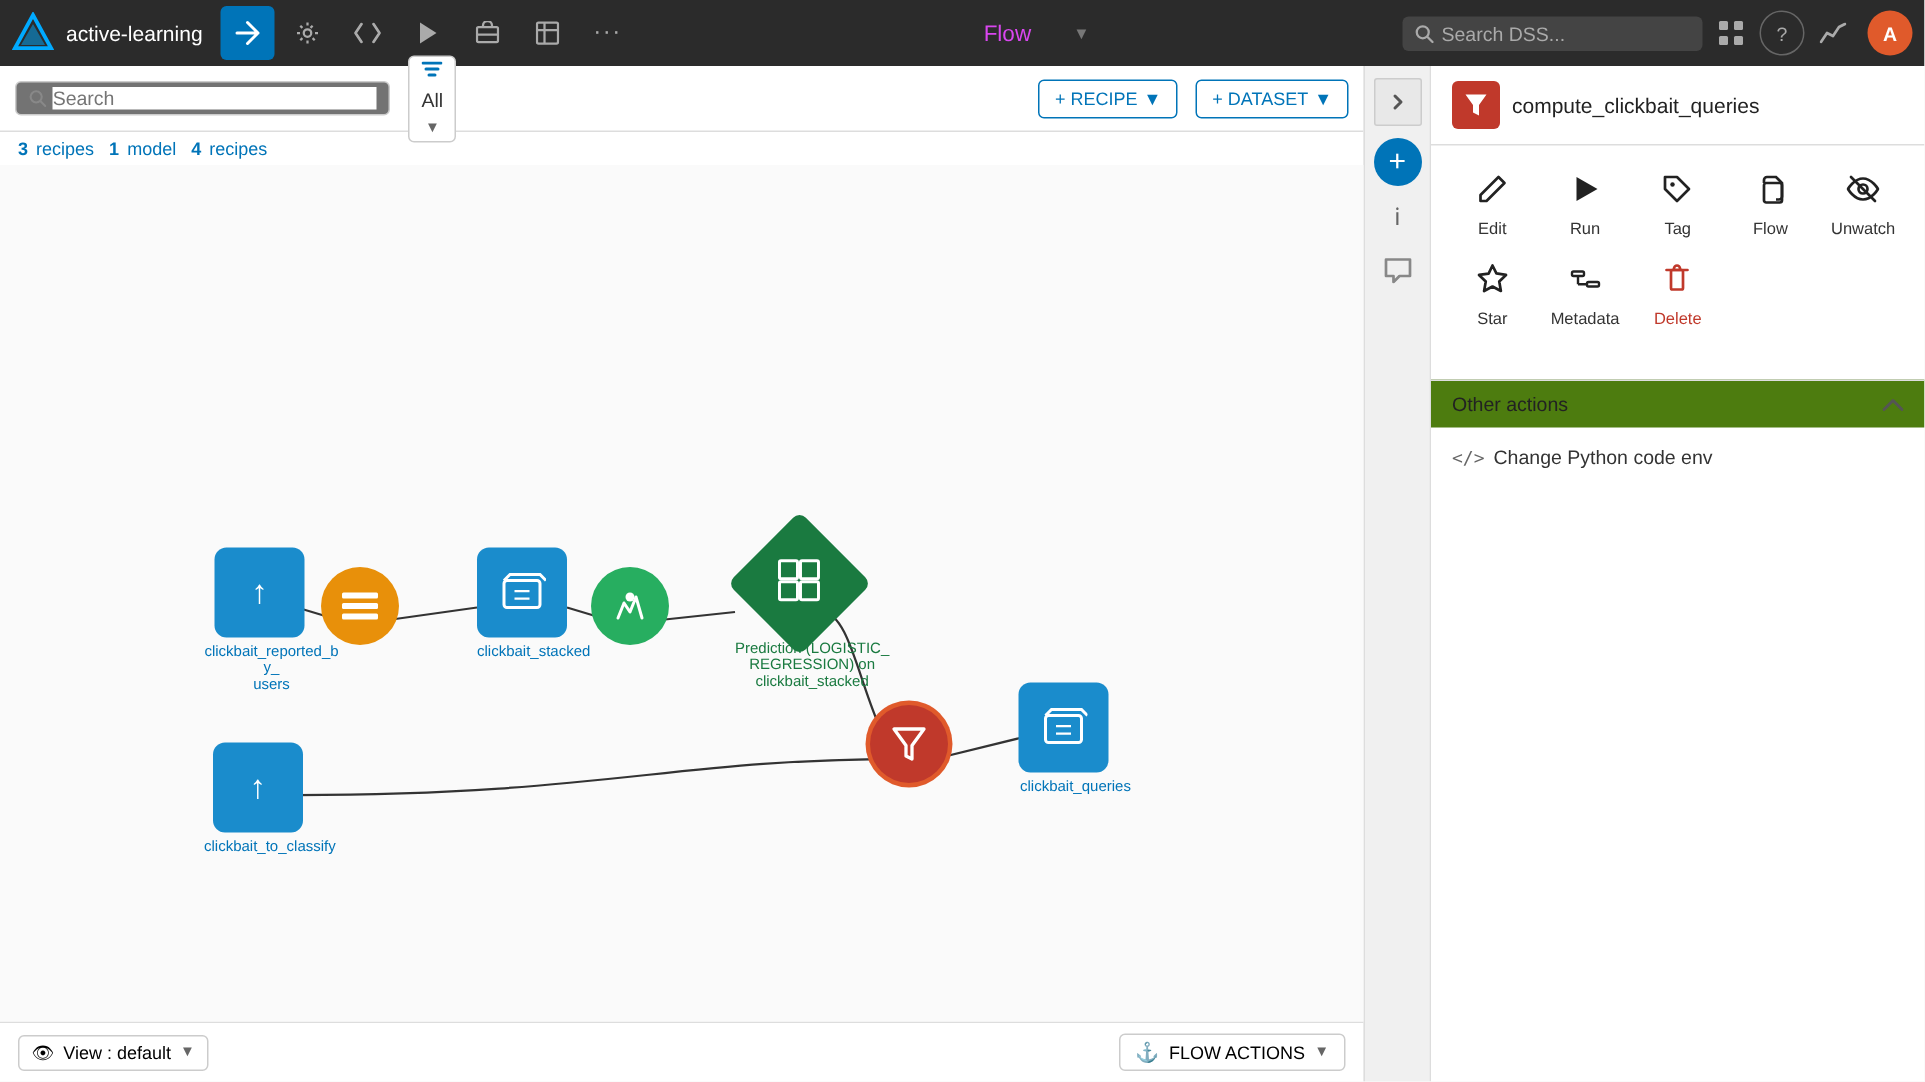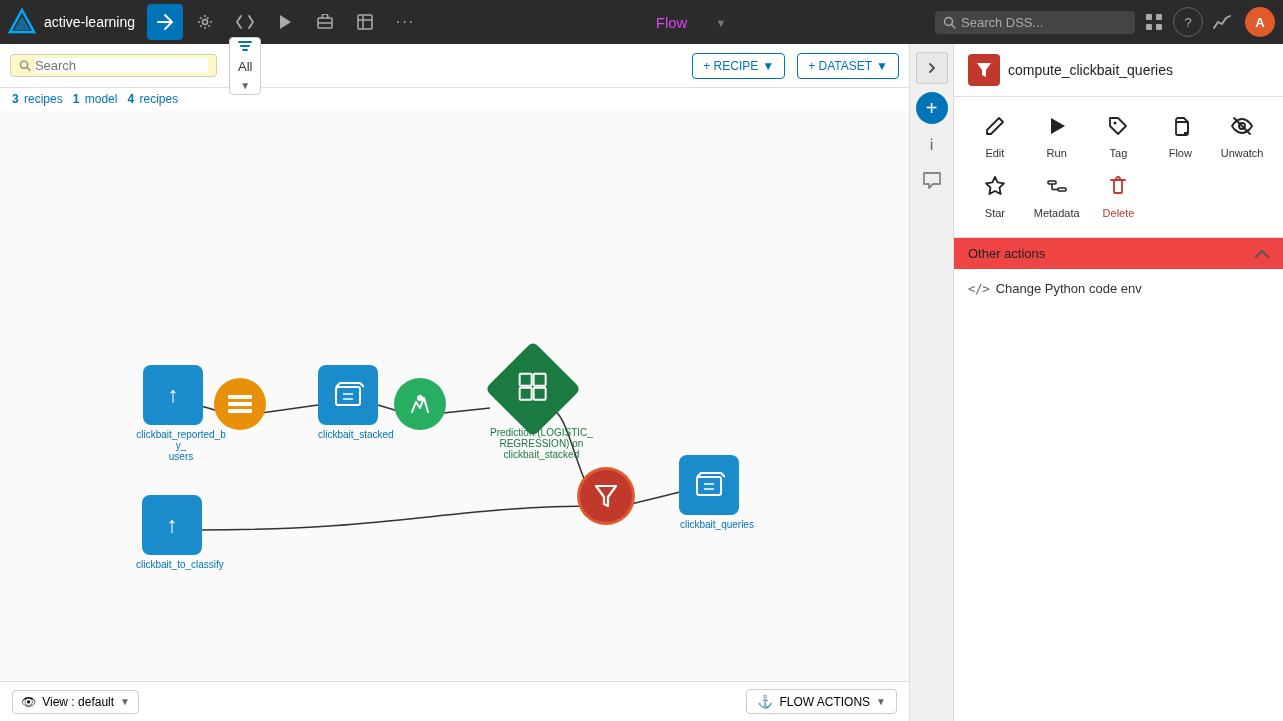--- a/index.html
+++ b/index.html
@@ -25,21 +25,21 @@
     .topnav-avatar { width: 30px; height: 30px; border-radius: 50%; background: #e05a2b; display: flex; align-items: center; justify-content: center; color: #fff; font-size: 13px; font-weight: bold; cursor: pointer; margin-left: 4px; }
 
     
     .main-container { display: flex; height: calc(721px - 44px); }
 
     
     .flow-area { flex: 1; display: flex; flex-direction: column; background: #fff; }
 
     
     .toolbar { display: flex; align-items: center; border-bottom: 1px solid #ddd; padding: 6px 10px; gap: 8px; height: 44px; }
-    .search-input-wrap { display: flex; align-items: center; border: 1px solid #ccc; border-radius: 4px; padding: 3px 8px; background: #fef9c3; width: 207px; }
+    .search-input-wrap { display: flex; align-items: center; border: 1px solid #ccc; border-radius: 4px; padding: 3px 8px; background: #737373; width: 250px; }
     .search-input-wrap input { border: none; outline: none; font-size: 13px; width: 100%; }
     .search-icon { color: #888; font-size: 13px; margin-right: 4px; }
     .filter-dropdown { display: flex; align-items: center; border: 1px solid #ccc; border-radius: 4px; padding: 3px 8px; gap: 6px; cursor: pointer; background: #fff; margin-left: 4px; flex-direction: column; }
     .filter-text { font-size: 13px; color: #333; }
     .filter-caret { color: #666; font-size: 10px; }
     .toolbar-sep { flex: 1; }
     .btn-recipe { background: #fff; border: 1px solid #0074b8; color: #0074b8; border-radius: 4px; padding: 5px 10px; cursor: pointer; font-size: 12px; display: flex; align-items: flex-end; gap: 4px; }
     .btn-dataset { background: #fff; border: 1px solid #0074b8; color: #0074b8; border-radius: 4px; padding: 5px 10px; cursor: pointer; font-size: 12px; display: flex; align-items: center; gap: 4px; margin-left: 4px; }
 
     
@@ -63,21 +63,21 @@
     .right-panel-header .filter-icon-big { background: #c0392b; color: #fff; width: 32px; height: 32px; border-radius: 4px; display: flex; align-items: center; justify-content: center; font-size: 16px; }
     .right-panel-title { font-size: 14px; font-weight: 500; color: #222; }
 
     .action-buttons { display: grid; grid-template-columns: 1fr 1fr 1fr 1fr 1fr; gap: 4px; padding: 12px; }
     .action-btn { display: flex; flex-direction: column; align-items: center; gap: 4px; cursor: pointer; padding: 6px 2px; border-radius: 4px; }
     .action-btn-icon { font-size: 22px; color: #222; }
     .action-btn-icon.red { color: #c0392b; }
     .action-btn-label { font-size: 11px; color: #333; text-align: center; }
     .action-btn-label.red { color: #c0392b; }
 
-    .other-actions-header { display: flex; align-items: center; justify-content: space-between; padding: 8px 14px; border-top: 1px solid #ddd; background: #ef4444; cursor: pointer; }
+    .other-actions-header { display: flex; align-items: center; justify-content: space-between; padding: 8px 14px; border-top: 1px solid #ddd; background: #4d7c0f; cursor: pointer; margin-top: 16px; }
     .other-actions-title { font-size: 13px; font-weight: 500; color: #222; }
     .other-actions-body { padding: 8px 14px; }
     .other-actions-item { display: flex; align-items: center; gap: 6px; color: #333; font-size: 13px; cursor: pointer; padding: 4px 0; }
     .code-icon { font-size: 12px; color: #888; }
 
     
     .bottom-bar { display: flex; align-items: center; justify-content: space-between; padding: 0 12px; height: 40px; border-top: 1px solid #ddd; background: #fff; }
     .view-select { display: flex; align-items: center; border: 1px solid #ccc; border-radius: 4px; padding: 4px 8px; gap: 6px; cursor: pointer; background: #fff; font-size: 12px; }
     .flow-actions-btn { display: flex; align-items: center; border: 1px solid #ccc; border-radius: 4px; padding: 4px 10px; gap: 6px; cursor: pointer; background: #fff; font-size: 12px; }
 

